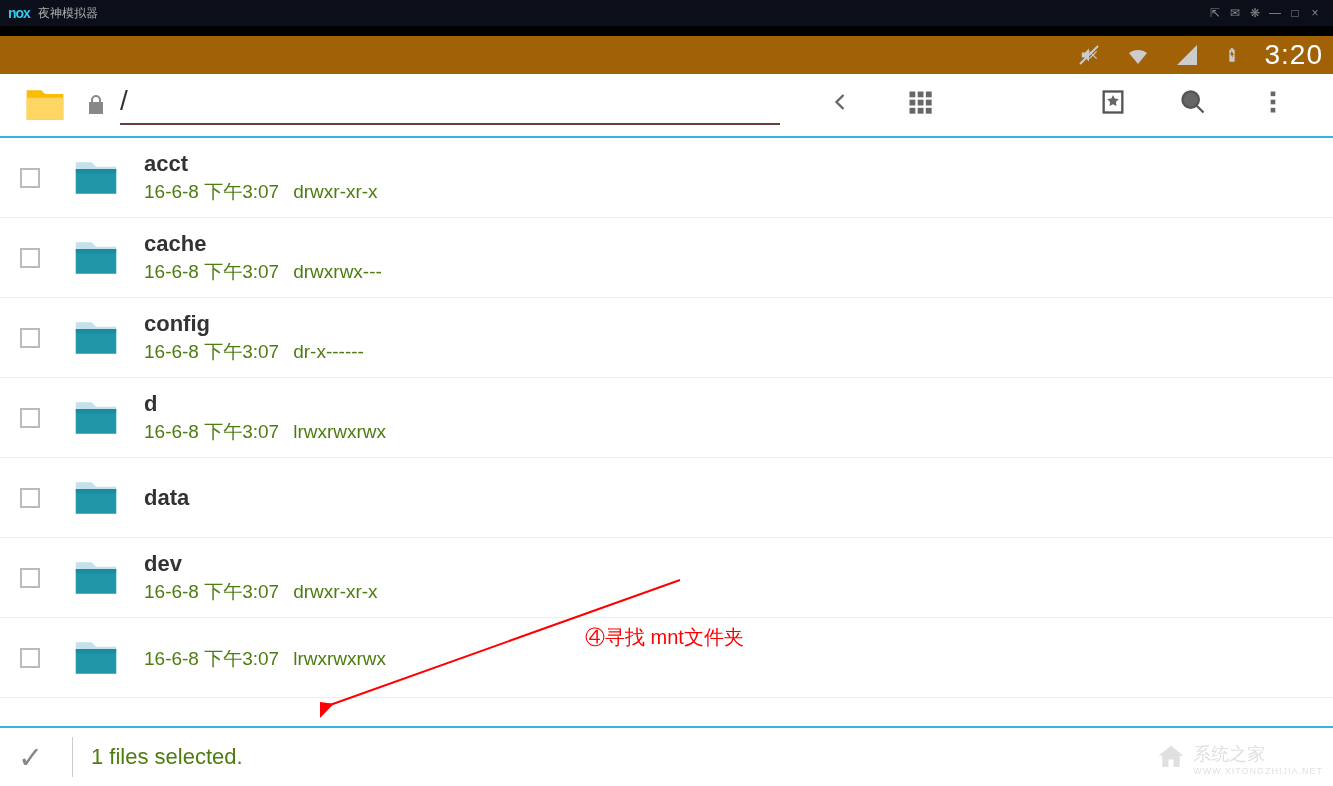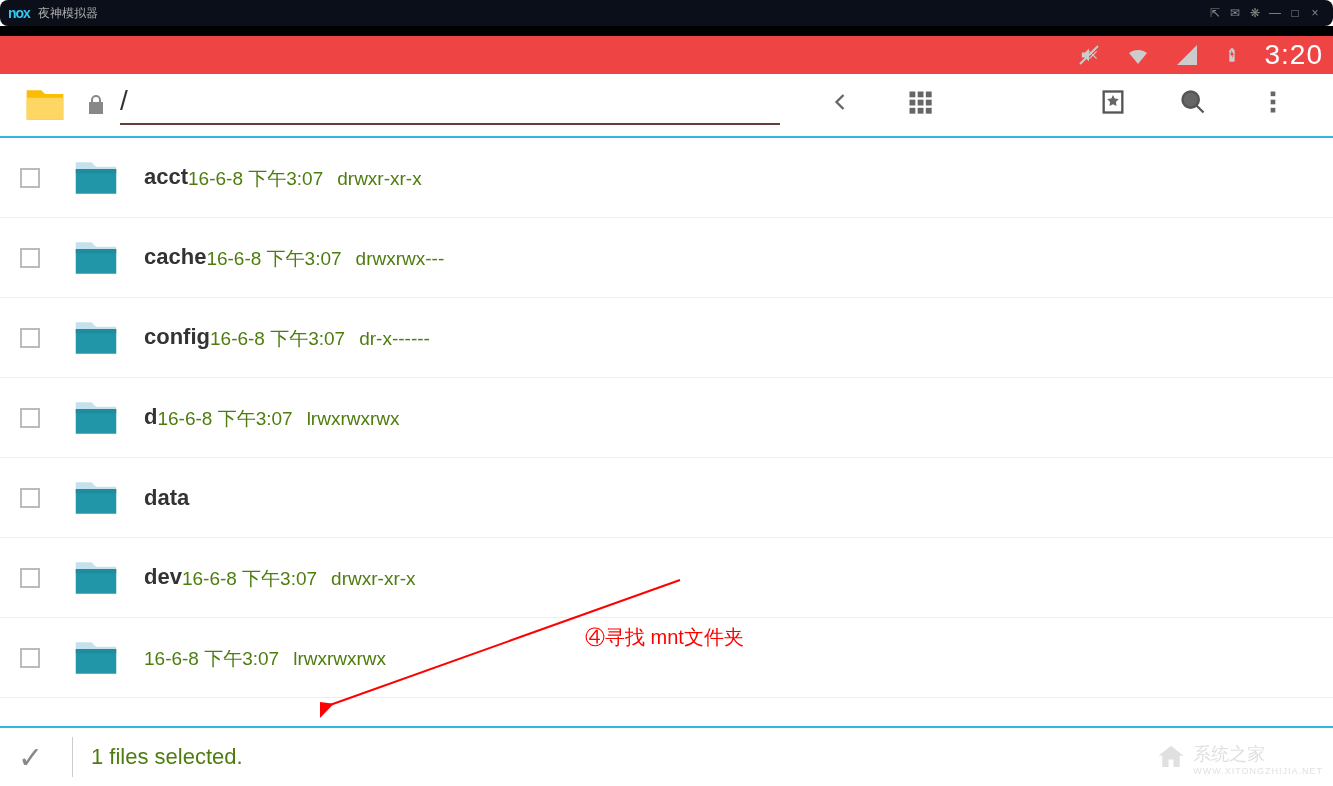--- a/index.html
+++ b/index.html
@@ -1,43 +1,43 @@
 <!DOCTYPE html>
 <html><head>
 <meta charset="utf-8">
 <style>
   * { box-sizing: border-box; margin: 0; padding: 0; }
   body { width: 1333px; height: 786px; font-family: "Microsoft YaHei", Arial, sans-serif; background: #fff; overflow: hidden; position: relative; }
 
-  .titlebar { height: 26px; background: #0a0f1a; display: flex; align-items: center; padding: 0 8px; color: #aaa; border-radius: 8px; }
+  .titlebar { height: 26px; background: #0a0f1a; display: flex; align-items: center; padding: 0 8px; color: #aaa; }
   .titlebar .nox { color: #33c9f3; font-weight: bold; font-size: 14px; letter-spacing: -1px; margin-right: 8px; }
   .titlebar .title { font-size: 12px; color: #aaa; }
   .titlebar .spacer { flex: 1; }
   .titlebar .win-icon { width: 20px; text-align: center; font-size: 12px; color: #888; cursor: pointer; }
 
   .black-gap { height: 10px; background: #000; }
 
-  .statusbar { height: 38px; background: #ef4444; color: #fff; display: flex; align-items: center; justify-content: flex-end; padding: 0 10px; gap: 25px; }
+  .statusbar { height: 38px; background: #a16207; color: #fff; display: flex; align-items: center; justify-content: flex-end; padding: 0 10px; gap: 25px; }
   .statusbar .time { font-size: 28px; font-weight: 300; letter-spacing: 1px; }
   .statusbar .icon { width: 24px; height: 24px; fill: #ccc; }
   .statusbar .battery { width: 16px; }
 
   .toolbar { height: 64px; background: #fff; border-bottom: 2px solid #33b5e5; display: flex; align-items: center; padding: 0 20px 0 18px; }
   .toolbar .folder-icon { width: 54px; height: 44px; margin-right: 12px; }
   .toolbar .lock { width: 24px; color: #777; margin-right: 12px; }
   .toolbar .path { flex: 0 1 660px; font-size: 28px; color: #333; border-bottom: 2px solid #6a3d3d; padding-bottom: 4px; margin-right: 20px; height: 40px; }
   .toolbar .tb-icon { width: 80px; text-align: center; color: #555; font-size: 28px; }
   .toolbar .tb-icon svg { width: 28px; height: 28px; fill: #666; }
   .toolbar .spacer { flex: 1; }
 
   .file-list { height: 560px; overflow: hidden; }
   .file-row { display: flex; align-items: center; height: 80px; padding: 0 20px; border-bottom: 1px solid #eee; }
   .file-row .chk { width: 20px; height: 20px; border: 2px solid #bbb; margin-right: 26px; }
   .file-row .folder { width: 60px; height: 54px; margin-right: 18px; }
-  .file-row .meta { display: flex; flex-direction: row; }
+  .file-row .meta { display: flex; flex-direction: column; }
   .file-row .name { font-size: 22px; font-weight: bold; color: #333; }
   .file-row .sub { font-size: 19px; color: #4d7c0f; margin-top: 2px; }
   .file-row .sub .perm { margin-left: 14px; }
 
   .bottom-bar { position: absolute; left: 0; right: 0; bottom: 0; height: 60px; border-top: 2px solid #33b5e5; display: flex; align-items: center; padding: 0 18px; background: #fff; }
   .bottom-bar .check { width: 36px; color: #888; font-size: 30px; margin-right: 18px; }
   .bottom-bar .divider { width: 1px; height: 40px; background: #ccc; margin-right: 18px; }
   .bottom-bar .status { font-size: 22px; color: #4d7c0f; }
 
   .annotation { position: absolute; left: 585px; top: 624px; color: #ff0000; font-size: 20px; }

